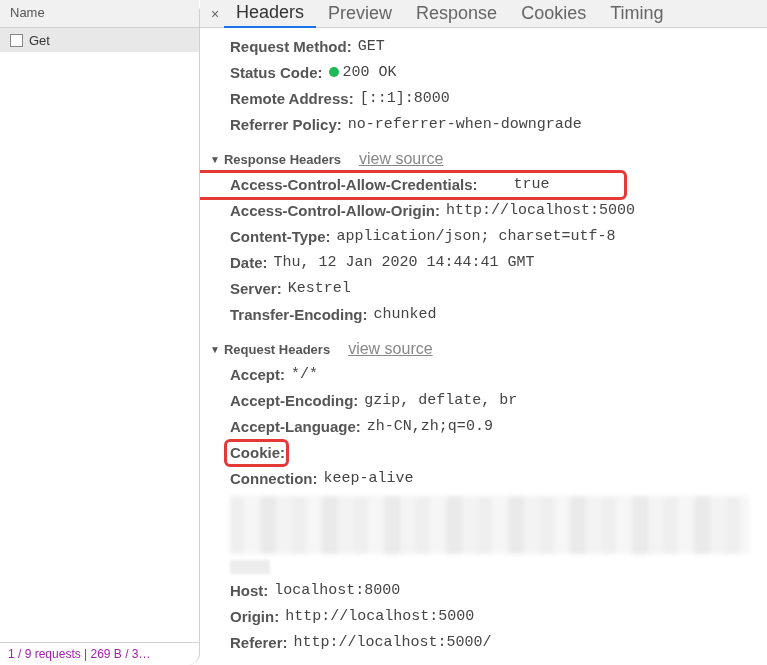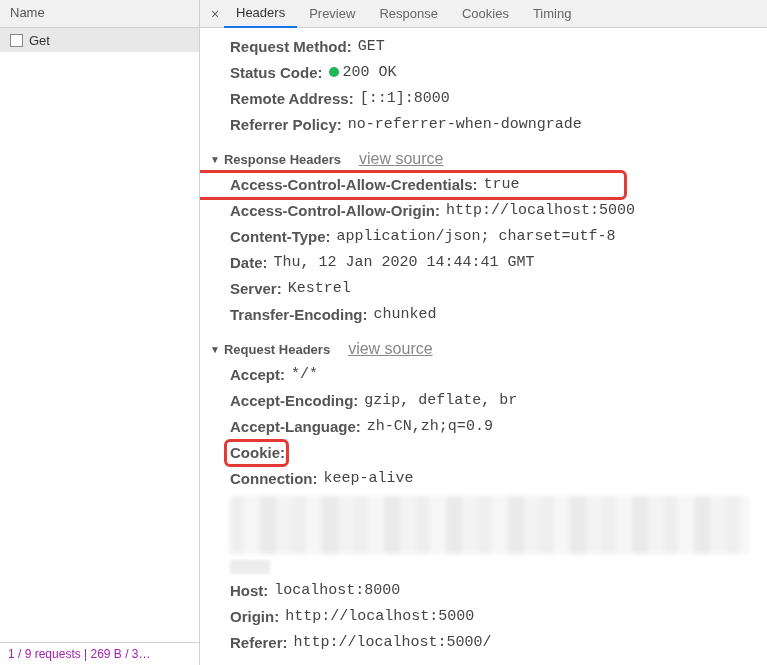--- a/index.html
+++ b/index.html
@@ -13,20 +13,21 @@
     overflow: hidden;
   }
   .root { display: flex; height: 100%; }
 
   
   .left {
     width: 200px;
     border-right: 1px solid #d0d0d0;
     display: flex; flex-direction: column;
     background: #fff;
+    border-radius: 12px;
   }
   .left-header {
     background: #f1f1f1;
     border-bottom: 1px solid #d0d0d0;
     height: 28px; line-height: 26px;
     padding: 0 10px;
     font-size: 13px;
     color: #555;
   }
   .left-list { flex: 1; overflow: auto; }
@@ -68,21 +69,21 @@
   .close-x {
     width: 18px; text-align: center;
     color: #666; cursor: pointer;
     font-size: 14px;
   }
   .tab {
     padding: 0 12px;
     line-height: 27px;
     color: #666;
     cursor: pointer;
-    font-size: 13px;
+    font-size: 18px;
   }
   .tab.active {
     color: #333;
     border-bottom: 2px solid #1a73e8;
   }
 
   .content {
     flex: 1;
     overflow: auto;
     padding: 6px 0 20px 0;
@@ -134,20 +135,21 @@
     margin-left: 18px;
     color: #888;
     font-size: 16px;
     cursor: pointer;
     text-decoration: underline;
   }
 
   
   .hl {
     position: relative;
+    gap: 30px;
   }
   .hl::after {
     content: "";
     position: absolute;
     border: 3px solid #e53935;
     border-radius: 6px;
     pointer-events: none;
   }
   .hl1::after {
     left: -12px; right: 140px;

